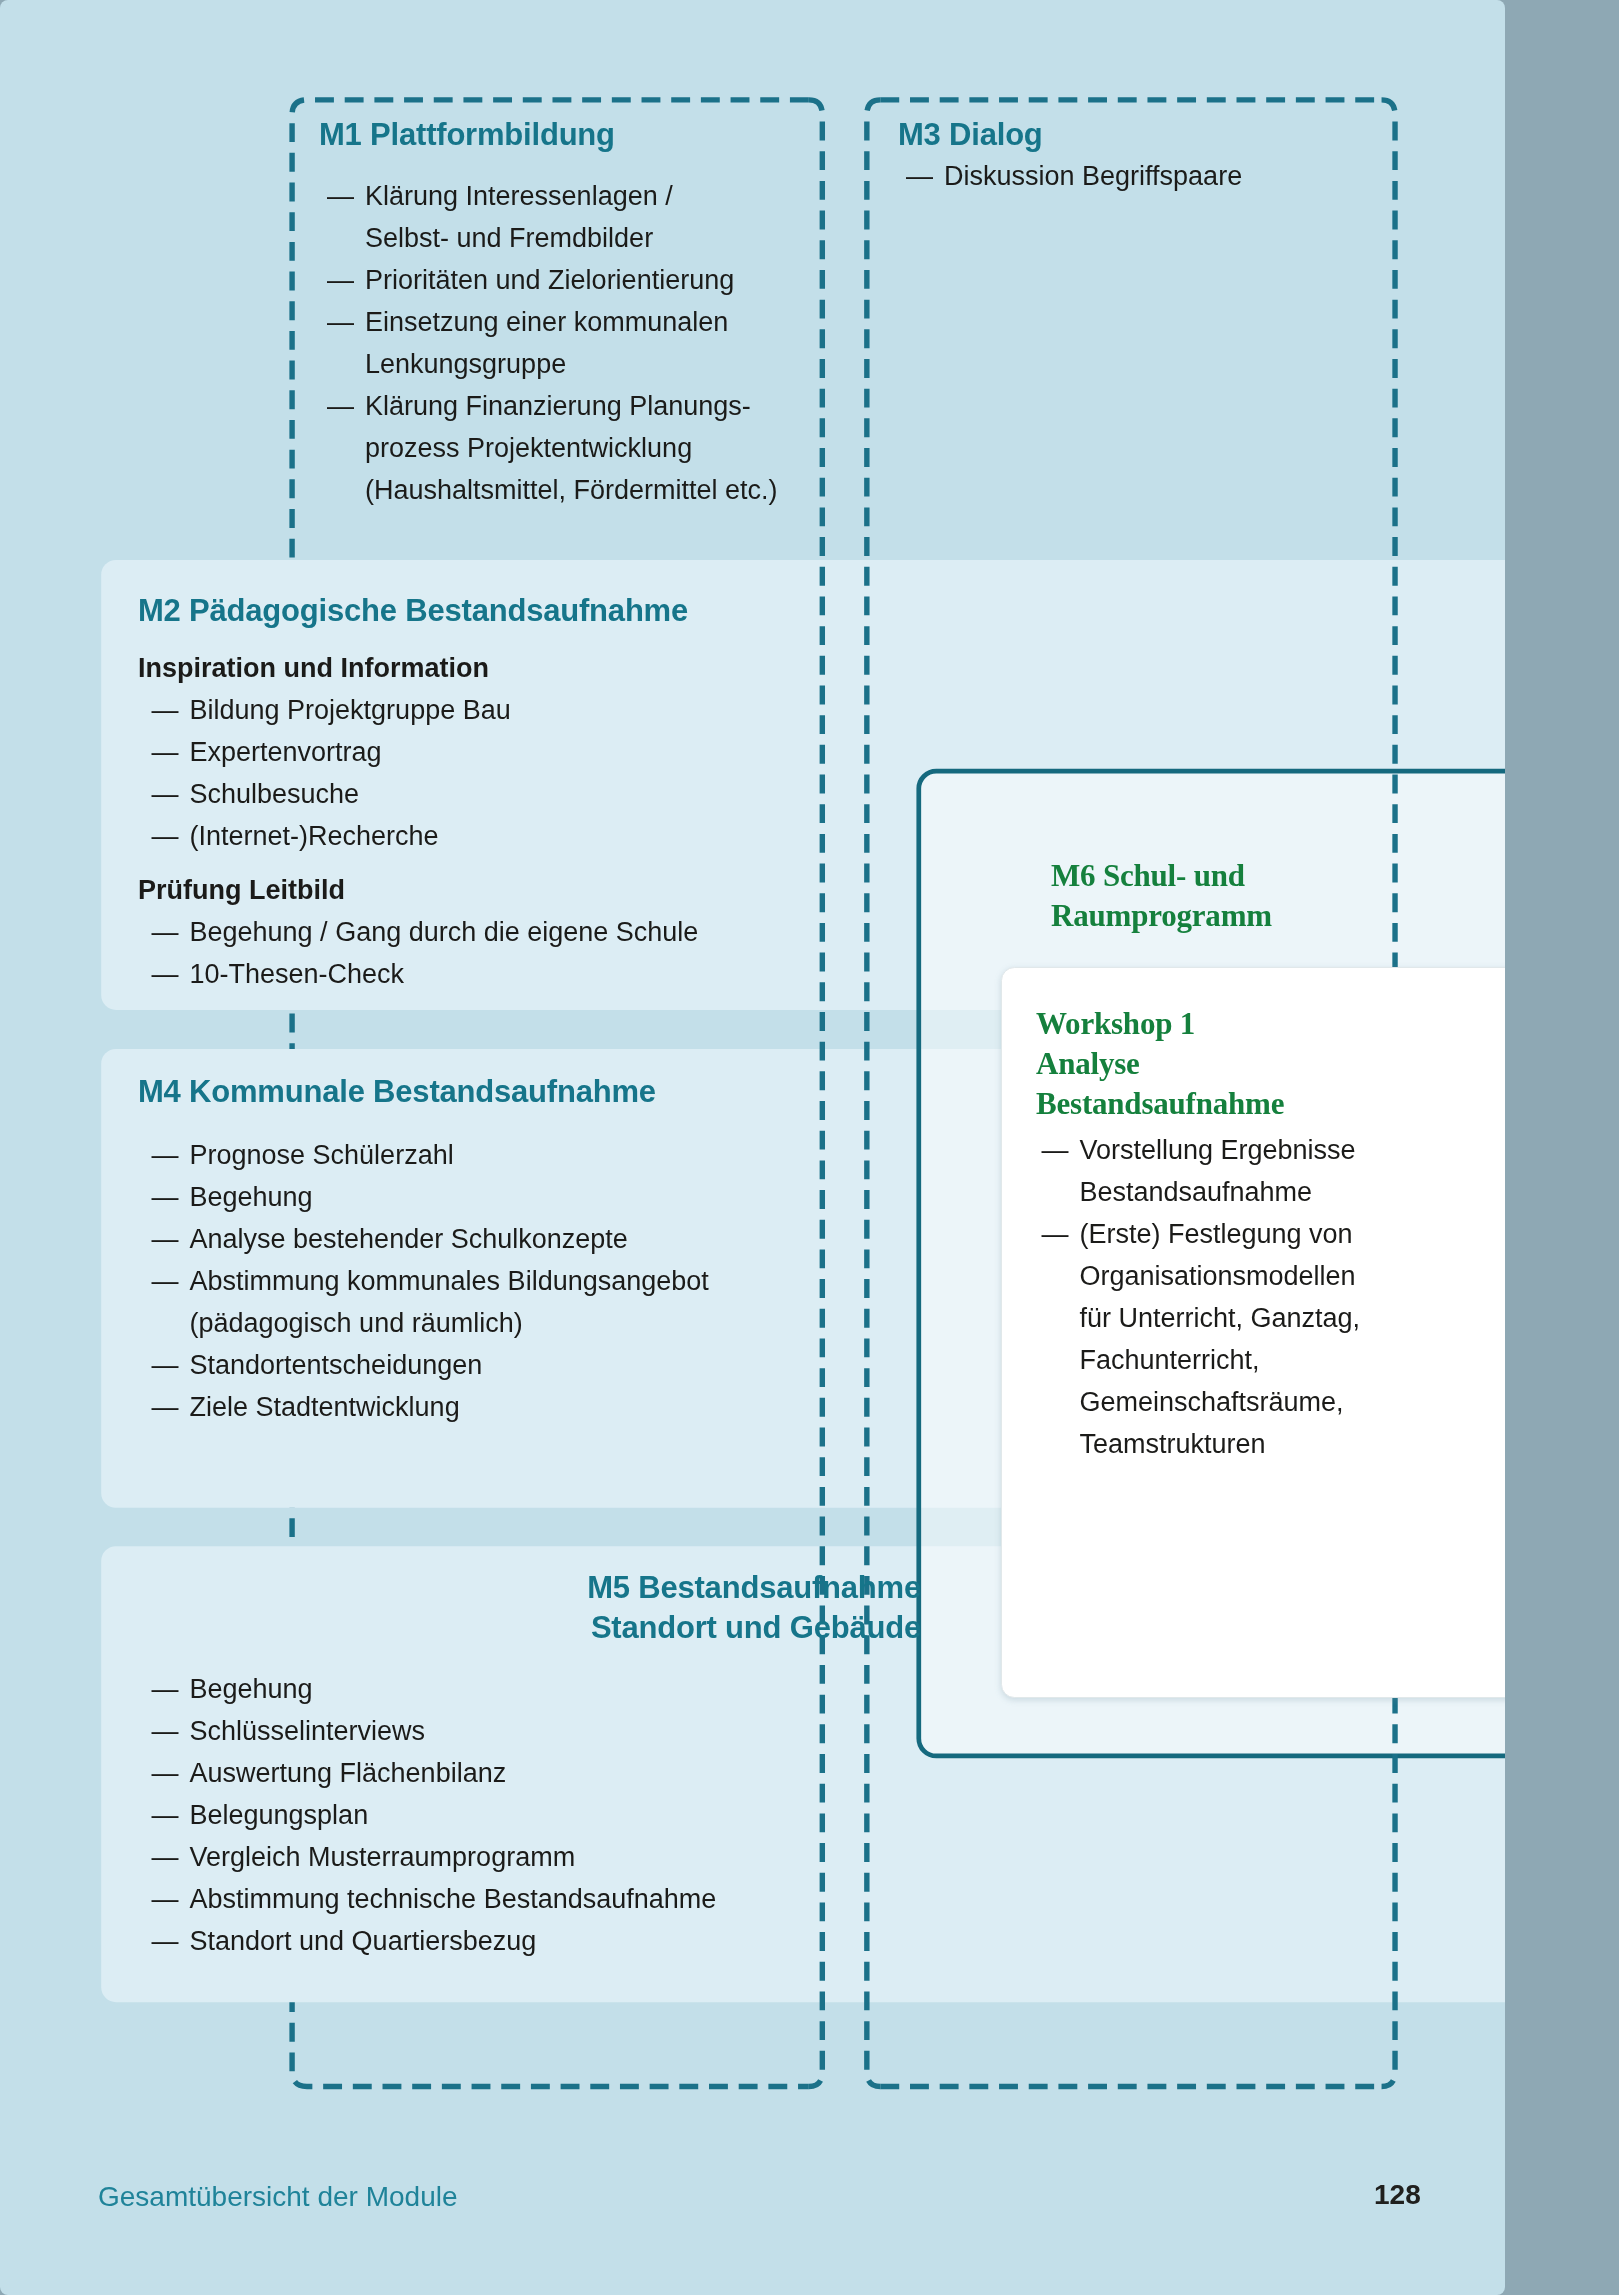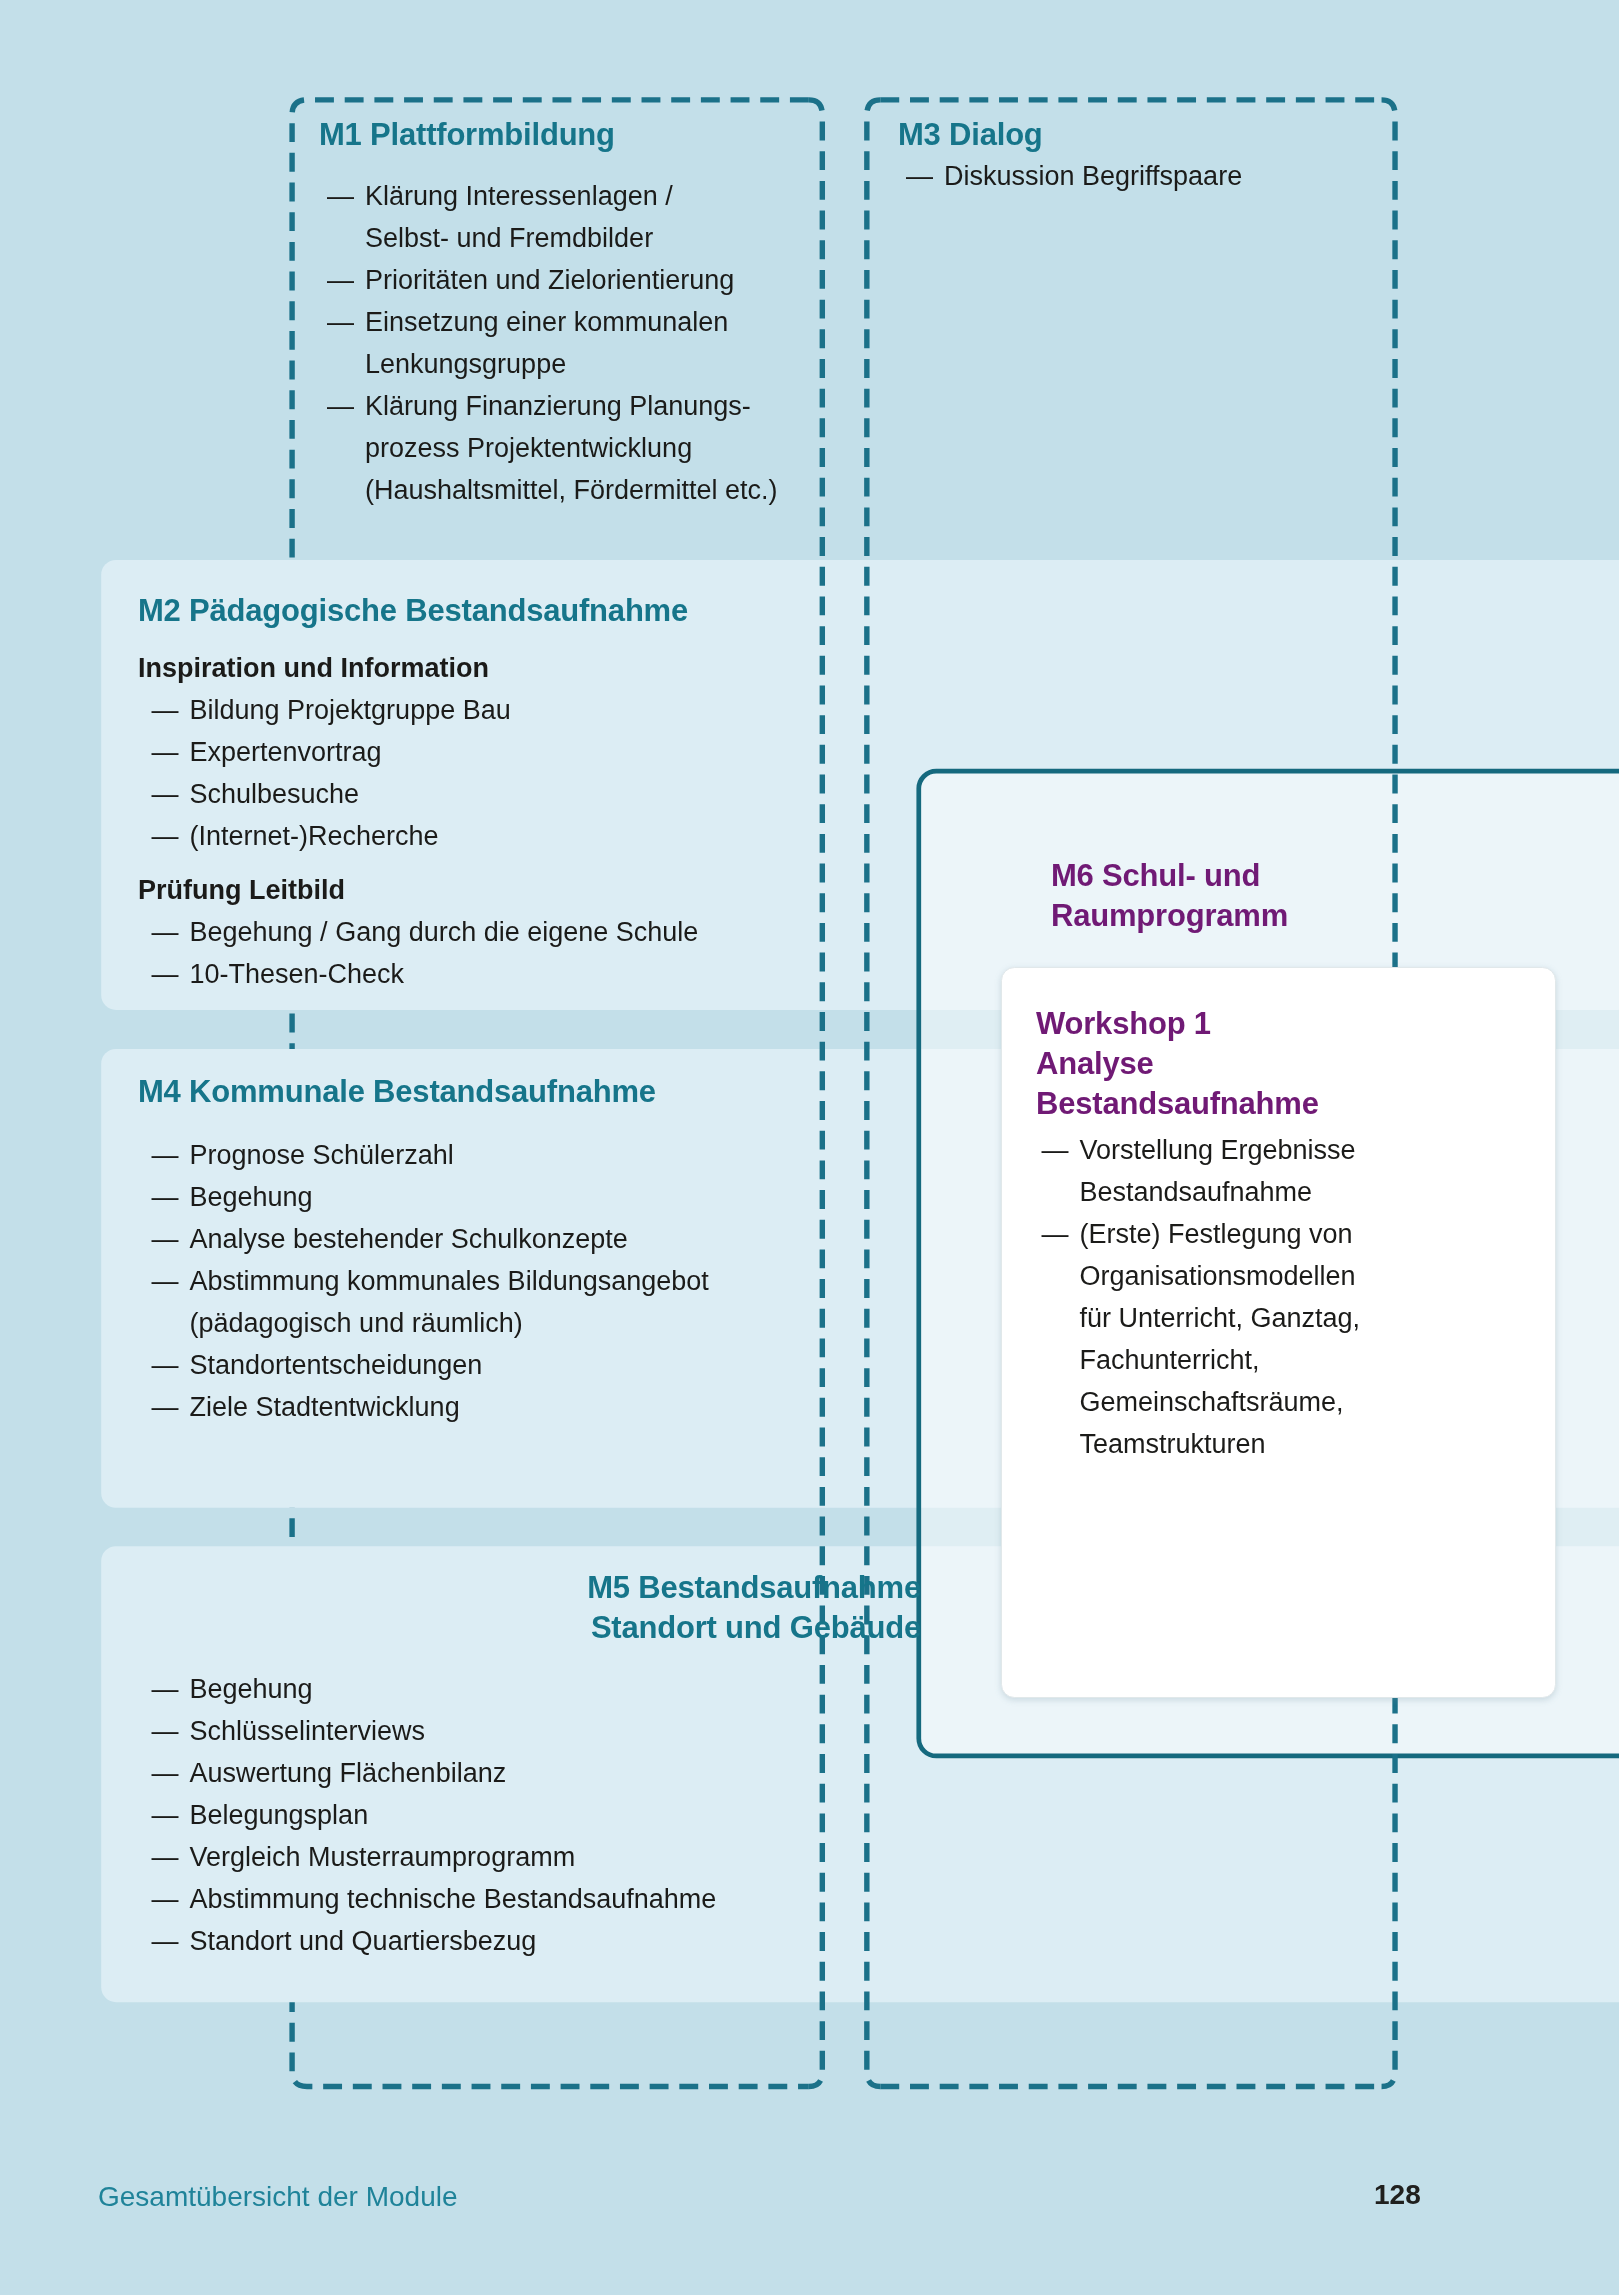--- a/index.html
+++ b/index.html
@@ -2,34 +2,35 @@
 <html style="font-size:10.8px"><head>
 <meta charset="utf-8">
 <style>
   html,body{margin:0;padding:0;}
   body{
     font-family:"Liberation Sans","DejaVu Sans",sans-serif;
     background:#8ea8b4;
   }
   #page{
     position:relative;
-    width:1619px;height:2295px;
+    width:1505px;height:2295px;
     background:#c3dfe9;
     overflow:hidden;
+    border-radius:8px;
   }
   #bg-svg{position:absolute;left:0;top:0;z-index:0;}
 
   .abs{position:absolute;z-index:3;}
 
   .mod-title{
     font-size:31px;line-height:40px;font-weight:bold;
     color:#16758a;letter-spacing:-0.2px;
     white-space:pre-line;
   }
-  .mod-title.dark{color:#701a75;}
+  .mod-title.dark{color:#15803d;font-family:Liberation Serif, serif;}
 
   .list{font-size:27px;line-height:42px;color:#1b1b19;}
   .li{display:grid;grid-template-columns:38px 1fr;}
   .li .dash{color:#1b1b19;}
   .li .txt{white-space:pre-line;}
 
   .group-heading{
     font-size:27px;line-height:42px;font-weight:bold;color:#1b1b19;
   }
 

